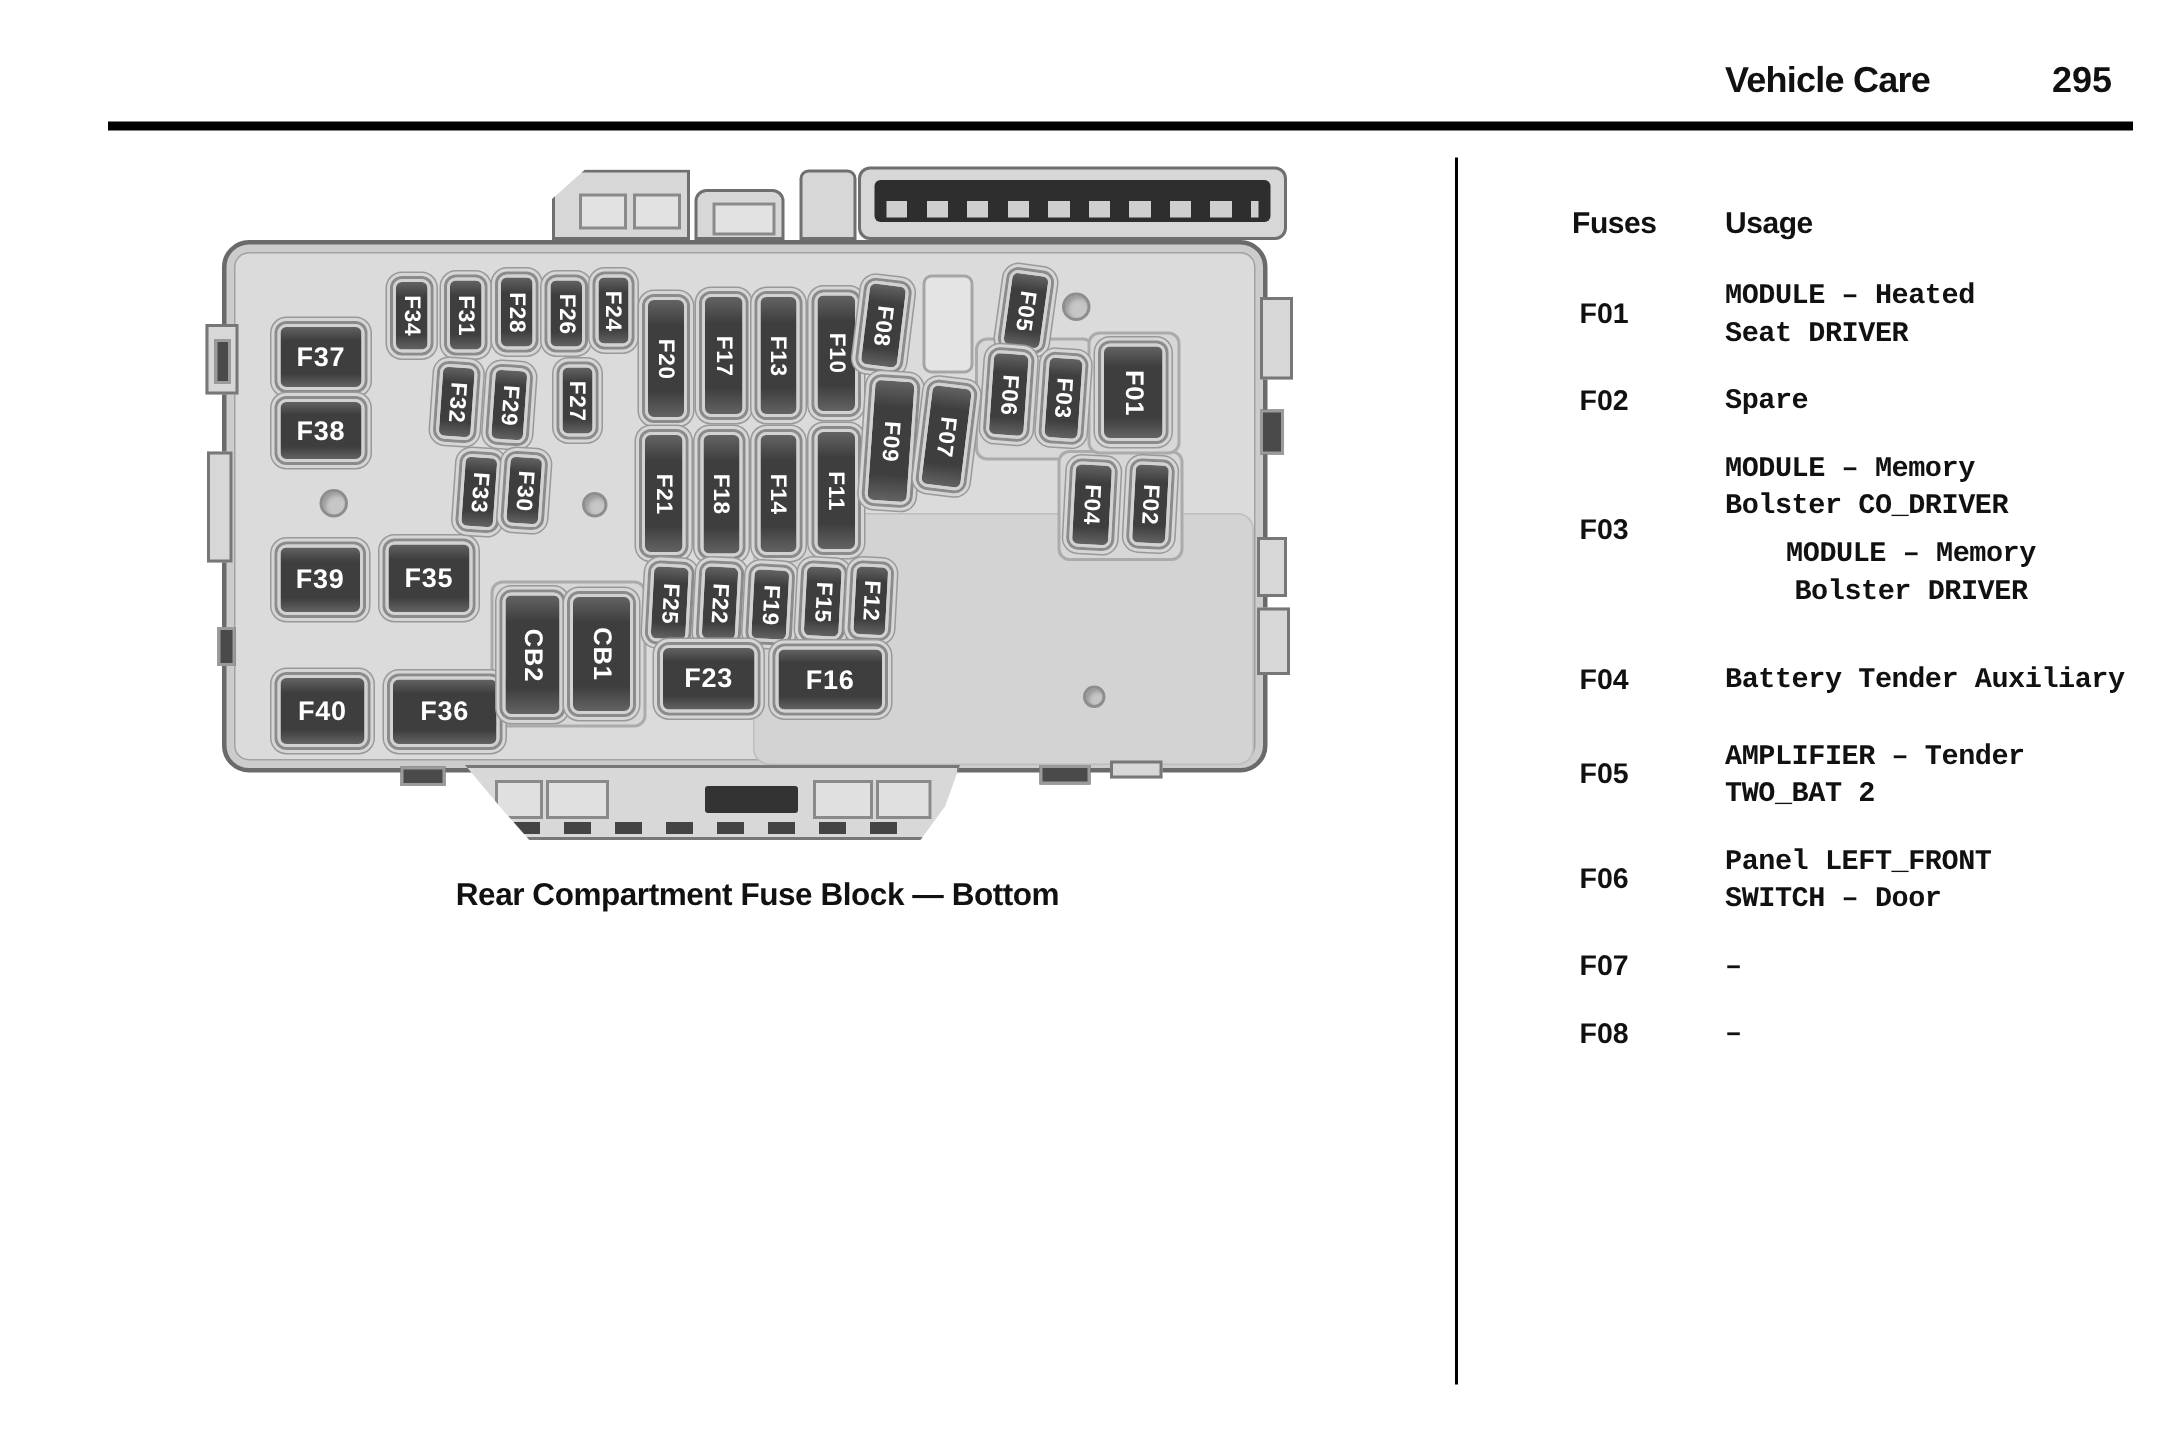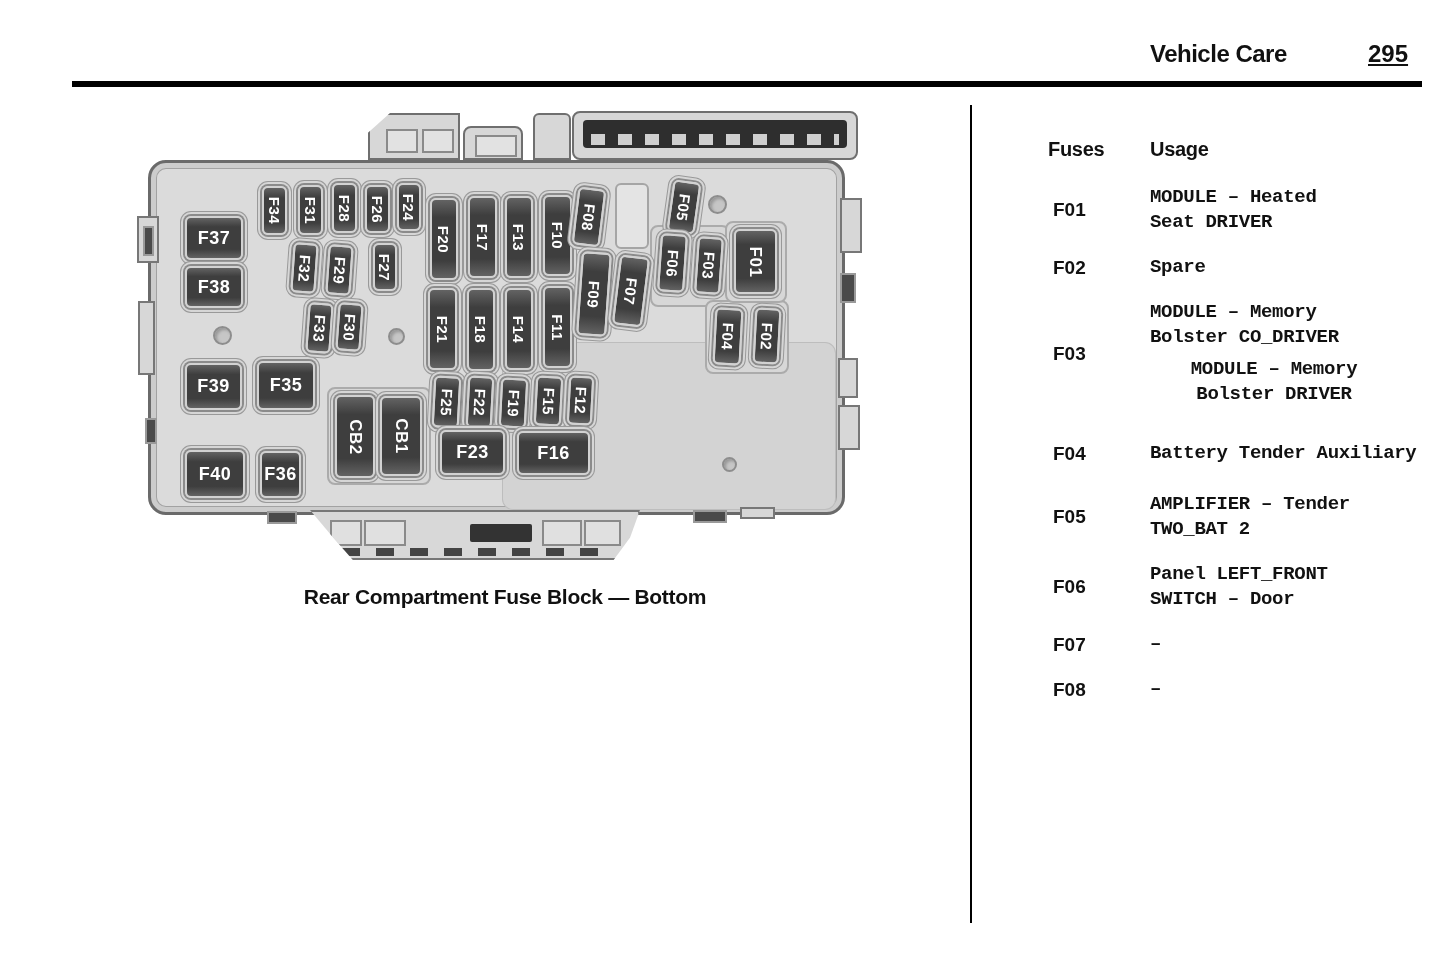--- a/index.html
+++ b/index.html
@@ -2,21 +2,21 @@
 <html><head>
 <meta charset="utf-8">
 <style>
   html,body { margin:0; padding:0; background:#ffffff; }
   body { width:1445px; height:961px; position:relative; font-family:"Liberation Sans", sans-serif; color:#111; overflow:hidden; }
 
   .abs { position:absolute; }
 
   
   .section-title { left:1150px; top:40px; font-size:24px; font-weight:bold; letter-spacing:-0.5px; }
-  .page-number   { left:1368px; top:40px; font-size:24px; font-weight:bold;text-decoration:underline; }
+  .page-number   { left:1368px; top:40px; font-size:24px; font-weight:bold; }
   .header-rule   { left:72px; top:81px; width:1350px; height:6px; background:#000; }
 
   
   .column-divider { left:970px; top:105px; width:2px; height:818px; background:#000; }
 
   
   .diagram { left:75px; top:103px; width:810px; height:520px; }
   .diagram > div, .diagram .shape { position:absolute; box-sizing:border-box; }
 
   .d-body { left:73px; top:57px; width:697px; height:355px; background:#dbdbdb;
@@ -143,21 +143,21 @@
         </div>
         <div class="fuse h" style="left: 110px; top: 260px; width: 57px; height: 47px;">
           <span class="lbl" style="font-size: 18px;">F39</span>
         </div>
         <div class="fuse h" style="left: 182px; top: 258px; width: 58px; height: 49px;">
           <span class="lbl" style="font-size: 18px;">F35</span>
         </div>
         <div class="fuse h" style="left: 110px; top: 347px; width: 60px; height: 48px;">
           <span class="lbl" style="font-size: 18px;">F40</span>
         </div>
-        <div class="fuse h" style="left: 185px; top: 348px; width: 41px; height: 47px;">
+        <div class="fuse h" style="left: 185px; top: 348px; width: 73px; height: 47px;">
           <span class="lbl" style="font-size: 18px;">F36</span>
         </div>
         <div class="fuse v" style="left: 187px; top: 83px; width: 25px; height: 49px;">
           <span class="lbl" style="font-size: 15px;">F34</span>
         </div>
         <div class="fuse v" style="left: 223px; top: 82px; width: 25px; height: 50px;">
           <span class="lbl" style="font-size: 15px;">F31</span>
         </div>
         <div class="fuse v" style="left: 257px; top: 80px; width: 25px; height: 50px;">
           <span class="lbl" style="font-size: 15px;">F28</span>

